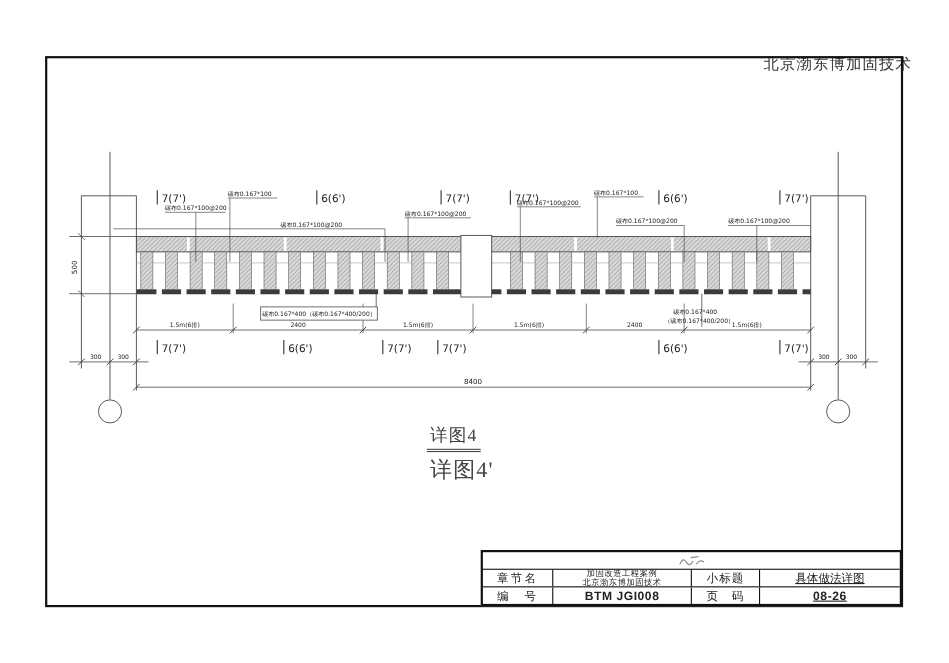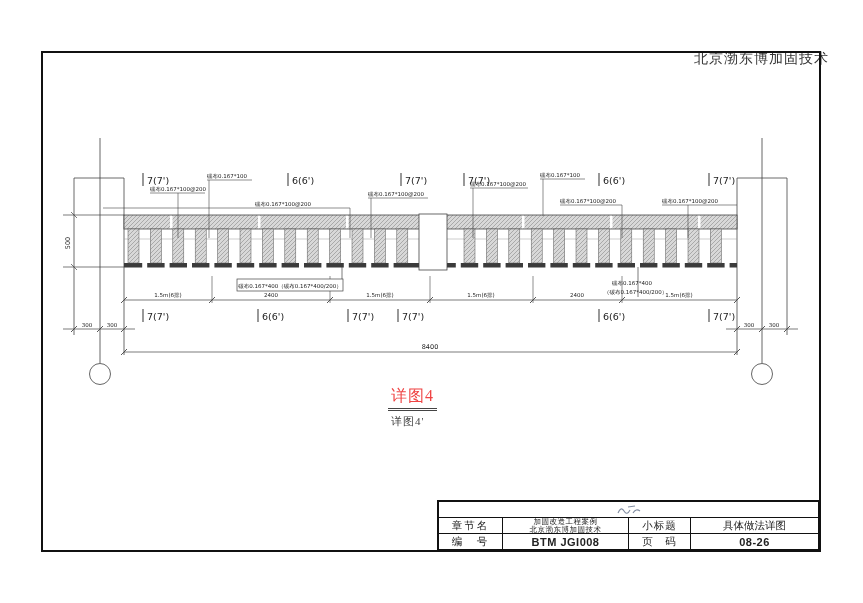--- a/index.html
+++ b/index.html
@@ -1,36 +1,36 @@
 <!DOCTYPE html>
 <html><head>
 <meta charset="utf-8">
 <style>
   html,body{margin:0;padding:0;background:#fff;}
   .sheet{position:relative;width:863px;height:603px;background:#fff;overflow:hidden;
          font-family:"Liberation Serif","DejaVu Serif",serif;color:#222;}
   .hdr{position:absolute;top:26px;right:34px;font-size:14px;letter-spacing:1px;color:#333;margin-top:24px;}
   svg text{font-family:"DejaVu Sans","Liberation Sans",sans-serif;fill:#222;}
   .cap{position:absolute;left:388px;top:386px;text-align:left;}
-  .cap .l1{display:inline-block;font-size:16px;letter-spacing:1px;border-bottom:3px double #444;padding:0 3px 1px 3px;color:#ef4444;}
-  .cap .l2{font-size:11px;letter-spacing:1px;margin-top:3px;padding-left:3px;color:#444;}
+  .cap .l1{display:inline-block;font-size:16px;letter-spacing:1px;border-bottom:3px double #444;padding:0 3px 1px 3px;color:#404040;}
+  .cap .l2{font-size:20px;letter-spacing:1px;margin-top:3px;padding-left:3px;color:#444;}
   
   .tb{position:absolute;left:437px;top:500px;width:383px;height:51px;border:2px solid #111;
       box-sizing:border-box;background:#fff;font-size:10.5px;}
   .tb-head{height:15px;border-bottom:1.5px solid #111;display:flex;align-items:center;justify-content:center;gap:6px;}
   .tb-head .inst{font-size:12px;letter-spacing:1.5px;color:#1a1a1a;}
   .tb-row{display:flex;height:16px;box-sizing:border-box;}
   .tb-row.r1{border-bottom:1px solid #111;}
   .c{box-sizing:border-box;border-right:1px solid #111;display:flex;align-items:center;justify-content:center;
      overflow:hidden;text-align:center;}
   .c:last-child{border-right:none;}
   .c1{width:64px;letter-spacing:2px;}
   .c2{width:126px;}
   .c3{width:62px;letter-spacing:1px;}
-  .c4{flex:1;}
+  .c4{flex:1;text-decoration:underline;}
   .proj{font-size:7.5px;line-height:8px;letter-spacing:0.5px;}
   .bold-sans{font-family:"Liberation Sans","DejaVu Sans",sans-serif;font-weight:bold;font-size:11px;letter-spacing:0.5px;}
 </style>
 </head>
 <body>
 
 <div class="sheet">
 
   <div class="hdr">北京渤东博加固技术</div>
 

